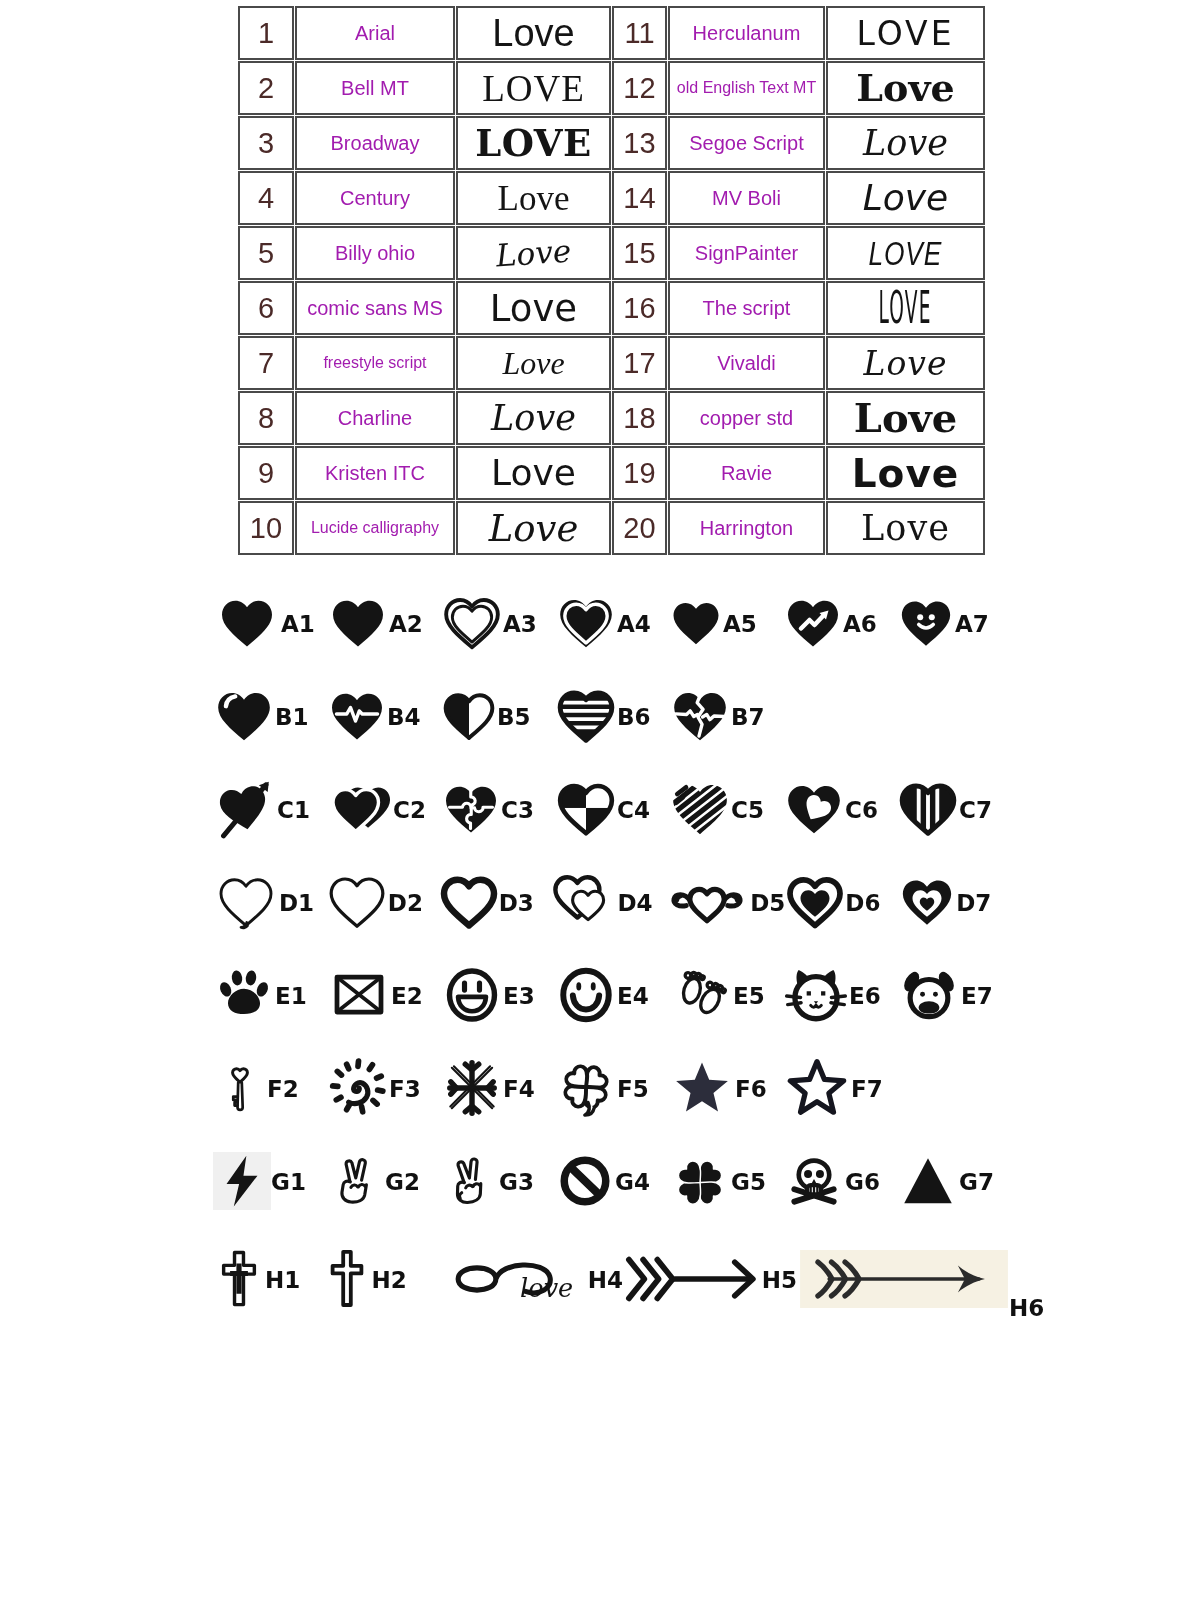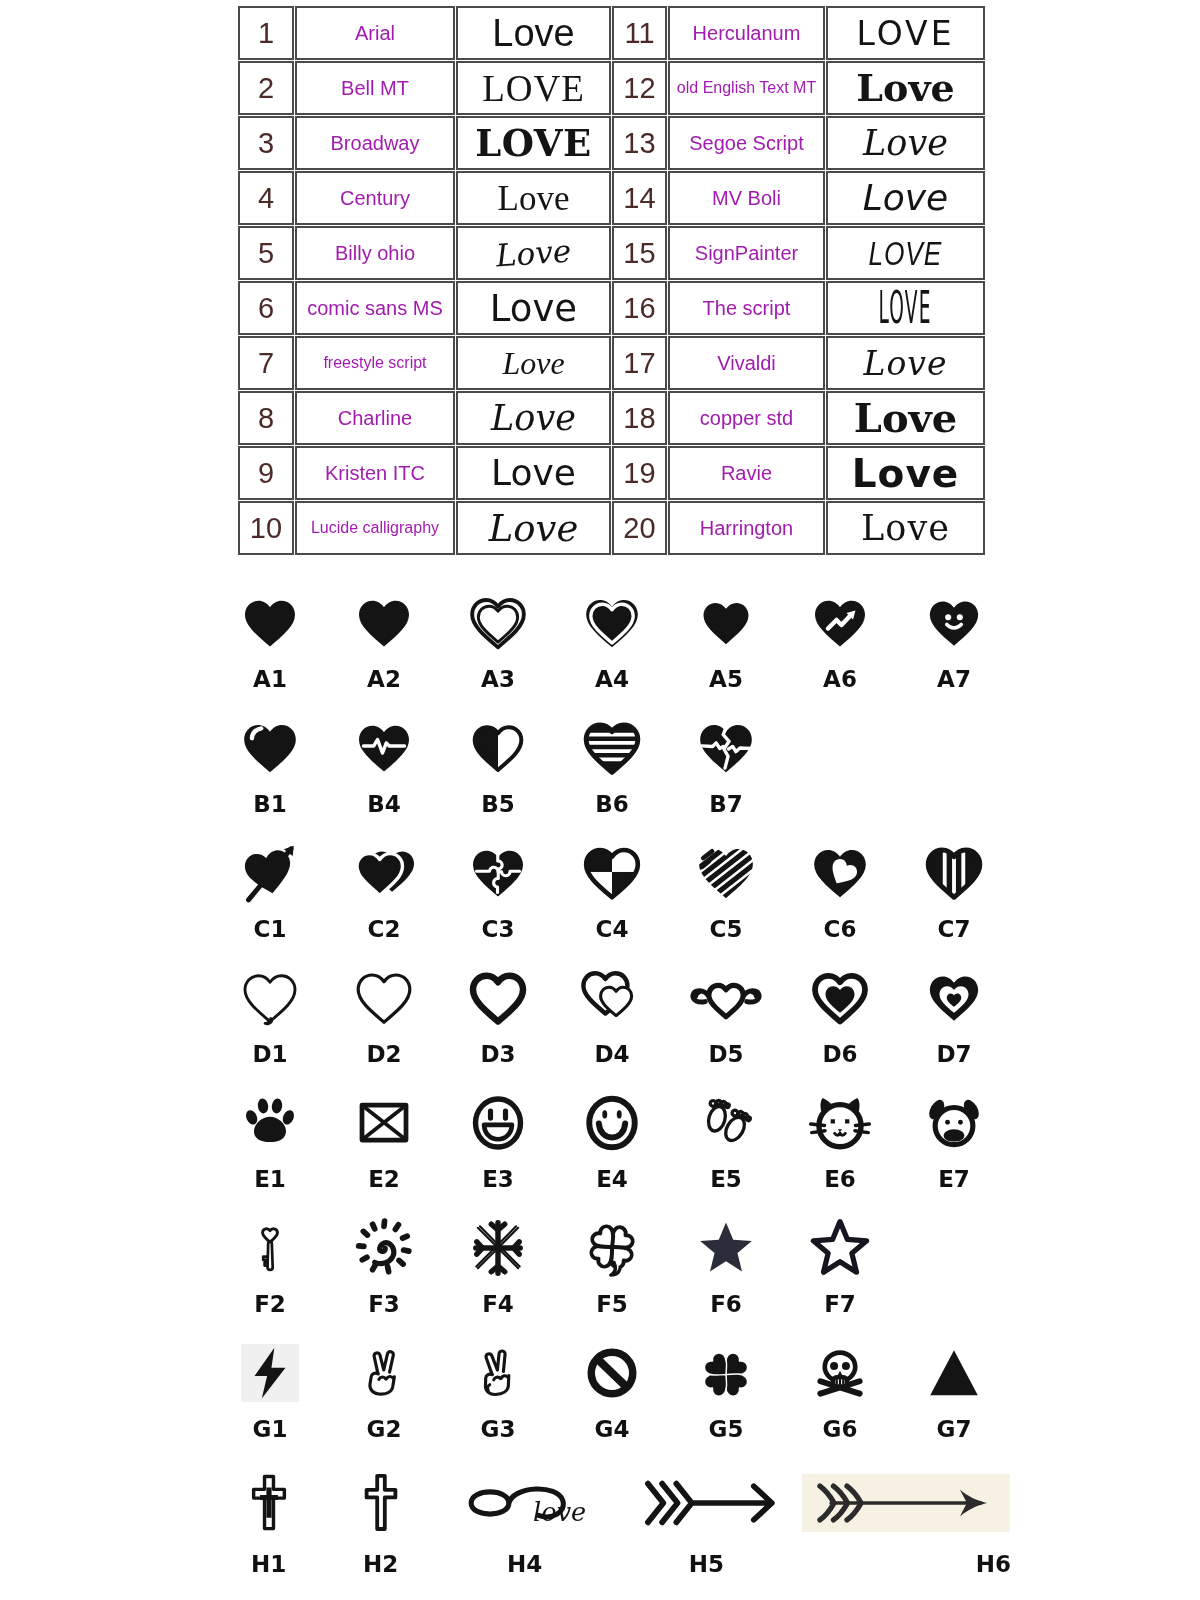--- a/index.html
+++ b/index.html
@@ -36,21 +36,21 @@
   .smp-16{font:30px "DejaVu Sans",sans-serif;transform:scale(.62,1.5);letter-spacing:2px;}
   .smp-17{font:italic 33px "DejaVu Serif",serif;letter-spacing:1px;}
   .smp-18{font:bold 40px "DejaVu Serif",serif;}
   .smp-19{font:bold 39px "DejaVu Sans",sans-serif;letter-spacing:1px;}
   .smp-20{font:35px "DejaVu Serif",serif;letter-spacing:1px;}
 
   
   .symbols{position:absolute;left:213px;top:584px;width:798px;}
   .sym-row{display:grid;grid-template-columns:repeat(7,1fr);margin-bottom:15px;}
   .sym-row-h{display:flex;margin-top:2px;}
-  .sym-cell{display:flex;flex-direction:column;align-items:center;}
+  .sym-cell{display:flex;align-items:center;}
   .icon-box{height:78px;display:flex;align-items:center;justify-content:center;}
   .sym-row-h .icon-box{height:88px;}
   .sym-code{font-family:"DejaVu Sans",sans-serif;font-weight:bold;font-size:23px;
     color:#111;margin-top:2px;height:30px;line-height:30px;}
   .hc0{width:112px;} .hc1{width:114px;} .hc2{width:114px;}
   .hc3{width:176px;} .hc4{width:190px;} .hc5{width:212px;align-items:flex-end;}
   svg{display:block;}
 </style>
 </head>
 <body>

